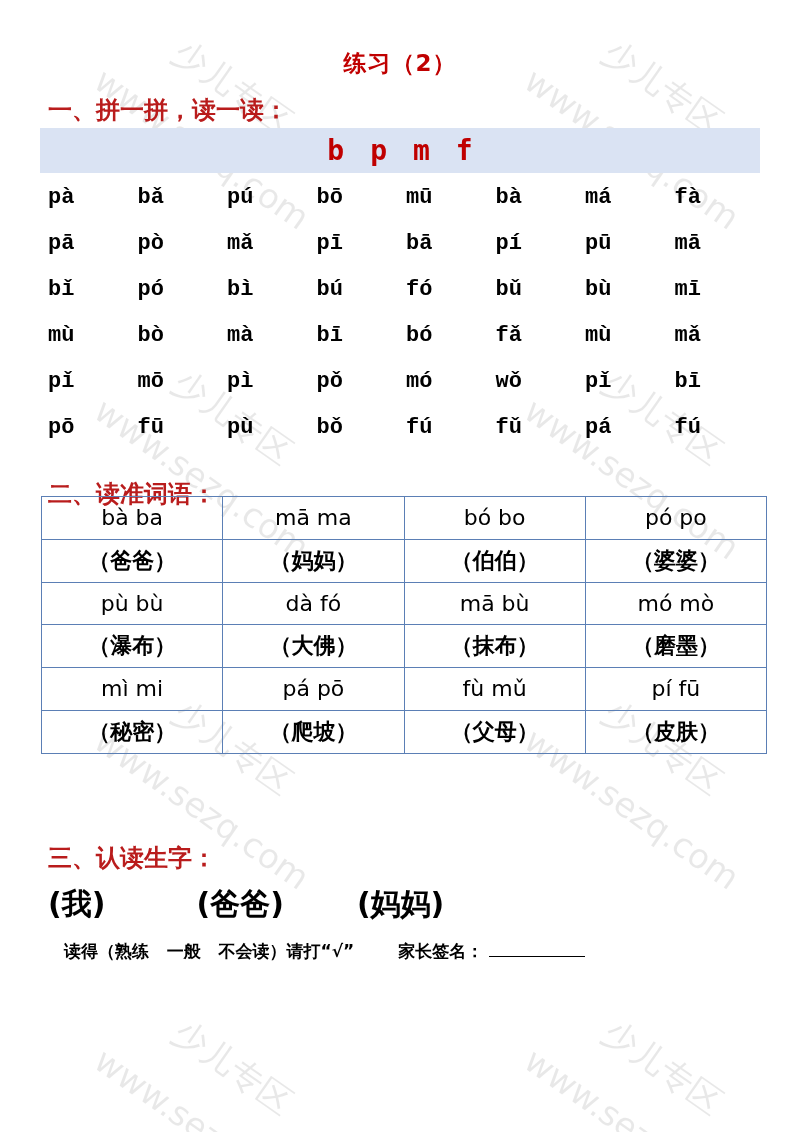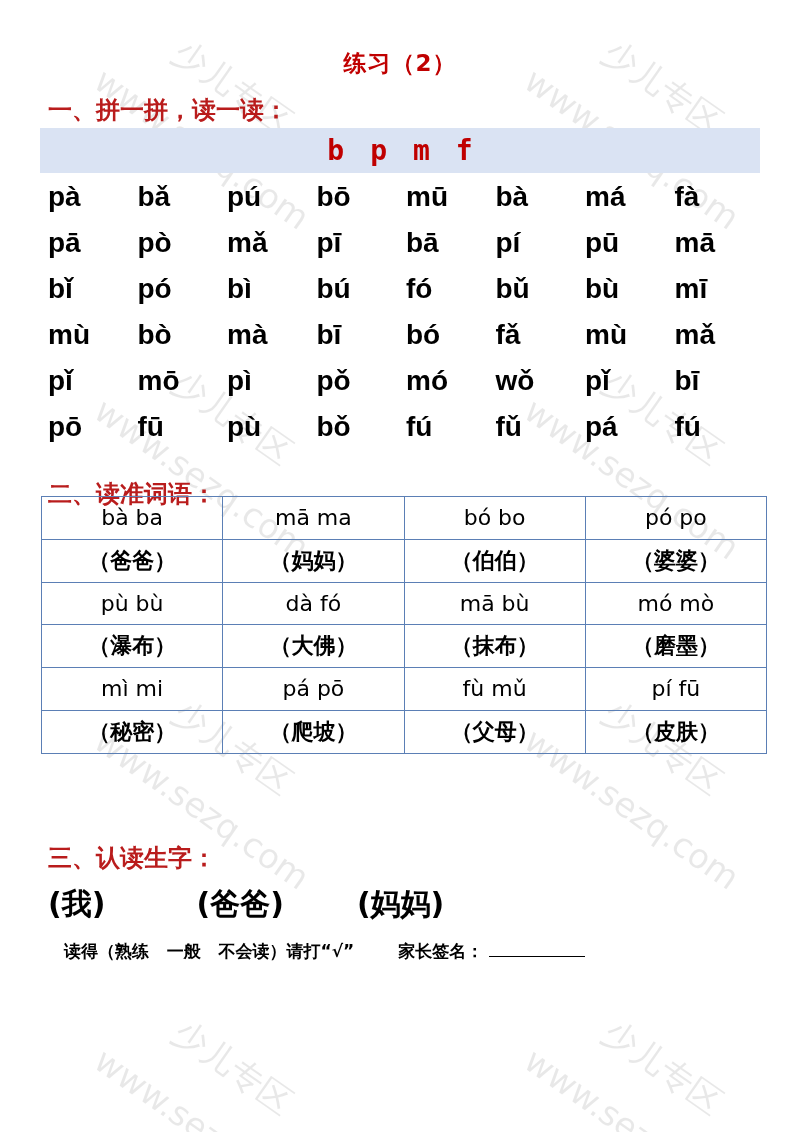--- a/index.html
+++ b/index.html
@@ -20,21 +20,21 @@
     }
     .banner span {
       font-family: "DejaVu Sans Mono", monospace; font-weight: bold; font-size: 28px;
       color: #c00000; margin: 0 13px;
     }
     .grid {
       position: absolute; left: 48px; top: 174px; width: 720px;
     }
     .grid-row { display: flex; height: 46px; align-items: center; }
     .grid-cell {
-      width: 89.5px; font-size: 28px; font-weight: bold; font-family: Liberation Sans, sans-serif;
+      width: 89.5px; font-size: 22px; font-weight: bold; font-family: Liberation Mono, monospace;
     }
     table.words {
       position: absolute; left: 41px; top: 496px; width: 726px; border-collapse: collapse;
     }
     table.words td {
       border: 1px solid #5b7fb5; height: 41.75px; text-align: center; padding: 0;
       width: 25%;
     }
     .py { font-size: 22px; font-family: "DejaVu Sans", sans-serif; }
     .hz { font-size: 22px; font-weight: bold; }

